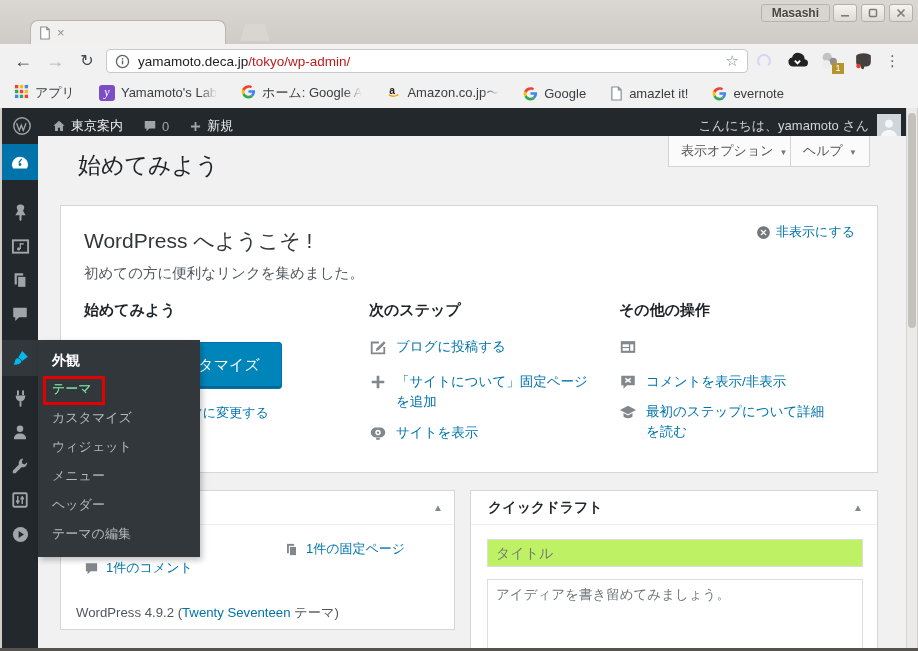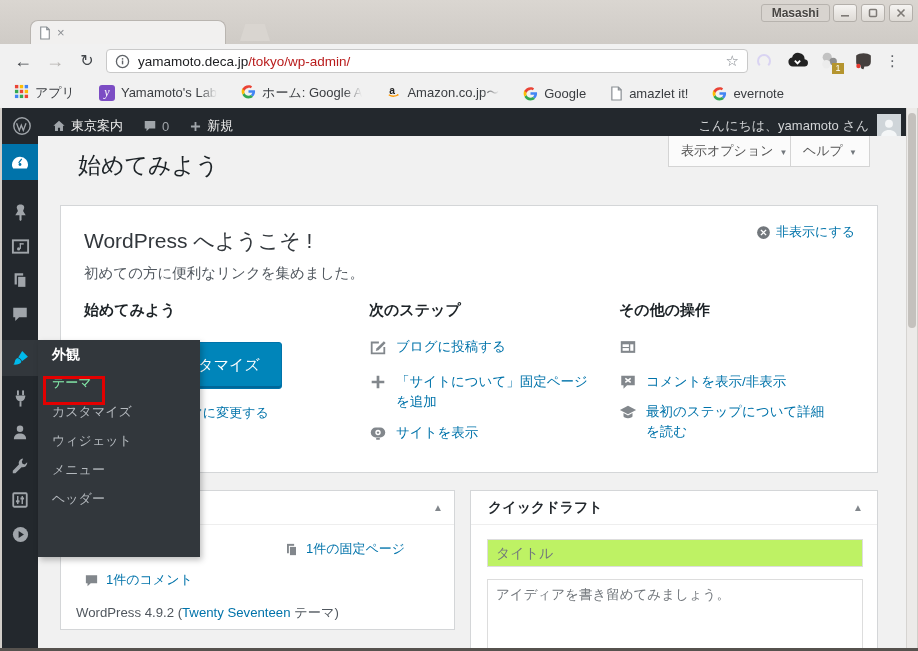--- a/index.html
+++ b/index.html
@@ -86,34 +86,34 @@
   .i1{top:36px}.i2{top:71px}.i3{top:122px}.j3{top:101px}
   .btn-primary { position:absolute; left:0; top:41px; width:198px; height:47px; background:#0085ba;
     border:1px solid #0073aa; border-radius:3px; box-shadow:inset 0 -2px 0 #006799; color:#fff; font-size:15px;
     display:flex; align-items:center; justify-content:center; }
   .alt-link { position:absolute; left:0; top:103px; font-size:13px; color:#0073aa; white-space:nowrap; }
   
   .pb-head { height:34px; line-height:33px; border-bottom:1px solid #eee; font-size:14px; font-weight:600; color:#23282d; padding-left:12px; position:relative; }
   .pb-toggle { position:absolute; right:11px; top:0; font-size:10px; color:#82878c; }
   .glance { left:22px; top:354px; width:395px; height:140px; }
   .g-item { position:absolute; display:flex; align-items:center; gap:7px; font-size:13px; color:#0073aa; }
-  .g-pages { left:223px; top:49px; } .g-comments { left:23px; top:80px; }
+  .g-pages { left:223px; top:49px; } .g-comments { left:23px; top:68px; }
   .g-item .icn { color:#82878c; }
   .g-version { position:absolute; left:15px; top:113px; font-size:13.2px; color:#50575e; white-space:nowrap; }
   .g-version a { color:#0073aa; text-decoration:none; }
   .qdraft { left:432px; top:354px; width:408px; height:200px; }
   .qd-input { position:absolute; left:16px; top:48px; width:376px; height:28px; border:1px solid #ddd; background:#bef264;
     font-size:14px; padding:0 8px; font-family:inherit; color:#32373c; }
   .qd-area { position:absolute; left:16px; top:88px; width:376px; height:100px; border:1px solid #ddd; background:#fff;
     font-size:13.5px; padding:6px 8px; font-family:inherit; resize:none; color:#32373c; }
   .qd-input::placeholder,.qd-area::placeholder { color:#72777c; opacity:1; }
   
   .flyout { position:absolute; left:38px; top:340px; width:162px; height:217px; background:#32373c; z-index:40;
     box-shadow:2px 3px 6px rgba(0,0,0,.25); }
-  .fly-title { padding:0 14px; line-height:28px; font-size:14px; font-weight:600; color:#fff; }
+  .fly-title { margin-top:6px; padding:0 14px; line-height:28px; font-size:14px; font-weight:600; color:#fff; }
   .fly-item { padding:0 14px; line-height:29px; font-size:13px; color:#b4b9be; }
   .fly-hl { color:#86efac; }
   .redbox { position:absolute; left:43px; top:376px; width:62px; height:29px; border:3px solid #e30000; z-index:50; }
   
   .scroll { position:absolute; left:906px; top:108px; width:11px; height:543px; background:#eceae8; border-left:1px solid #d6d4d1; }
   .thumb { position:absolute; left:1px; top:5px; width:8px; height:215px; background:#c4c1bd; border-radius:4px; }
   .bottom-edge { position:absolute; left:0; bottom:0; width:100%; height:3px; background:#56524e; z-index:60; }
   a { text-decoration:none; }
   svg { display:block; }
 </style>
@@ -486,20 +486,21 @@
     </div>
   </div>
 
   <div class="flyout">
     <div class="fly-title">外観</div>
     <div class="fly-item fly-hl">テーマ</div>
     <div class="fly-item">カスタマイズ</div>
     <div class="fly-item">ウィジェット</div>
     <div class="fly-item">メニュー</div>
     <div class="fly-item">ヘッダー</div>
+    <div class="fly-item">テーマの編集</div>
   </div>
   <div class="redbox"></div>
 
   <div class="scroll">
     <div class="thumb"></div>
   </div>
   <div class="bottom-edge"></div>
 </div>
 
 </body></html>

